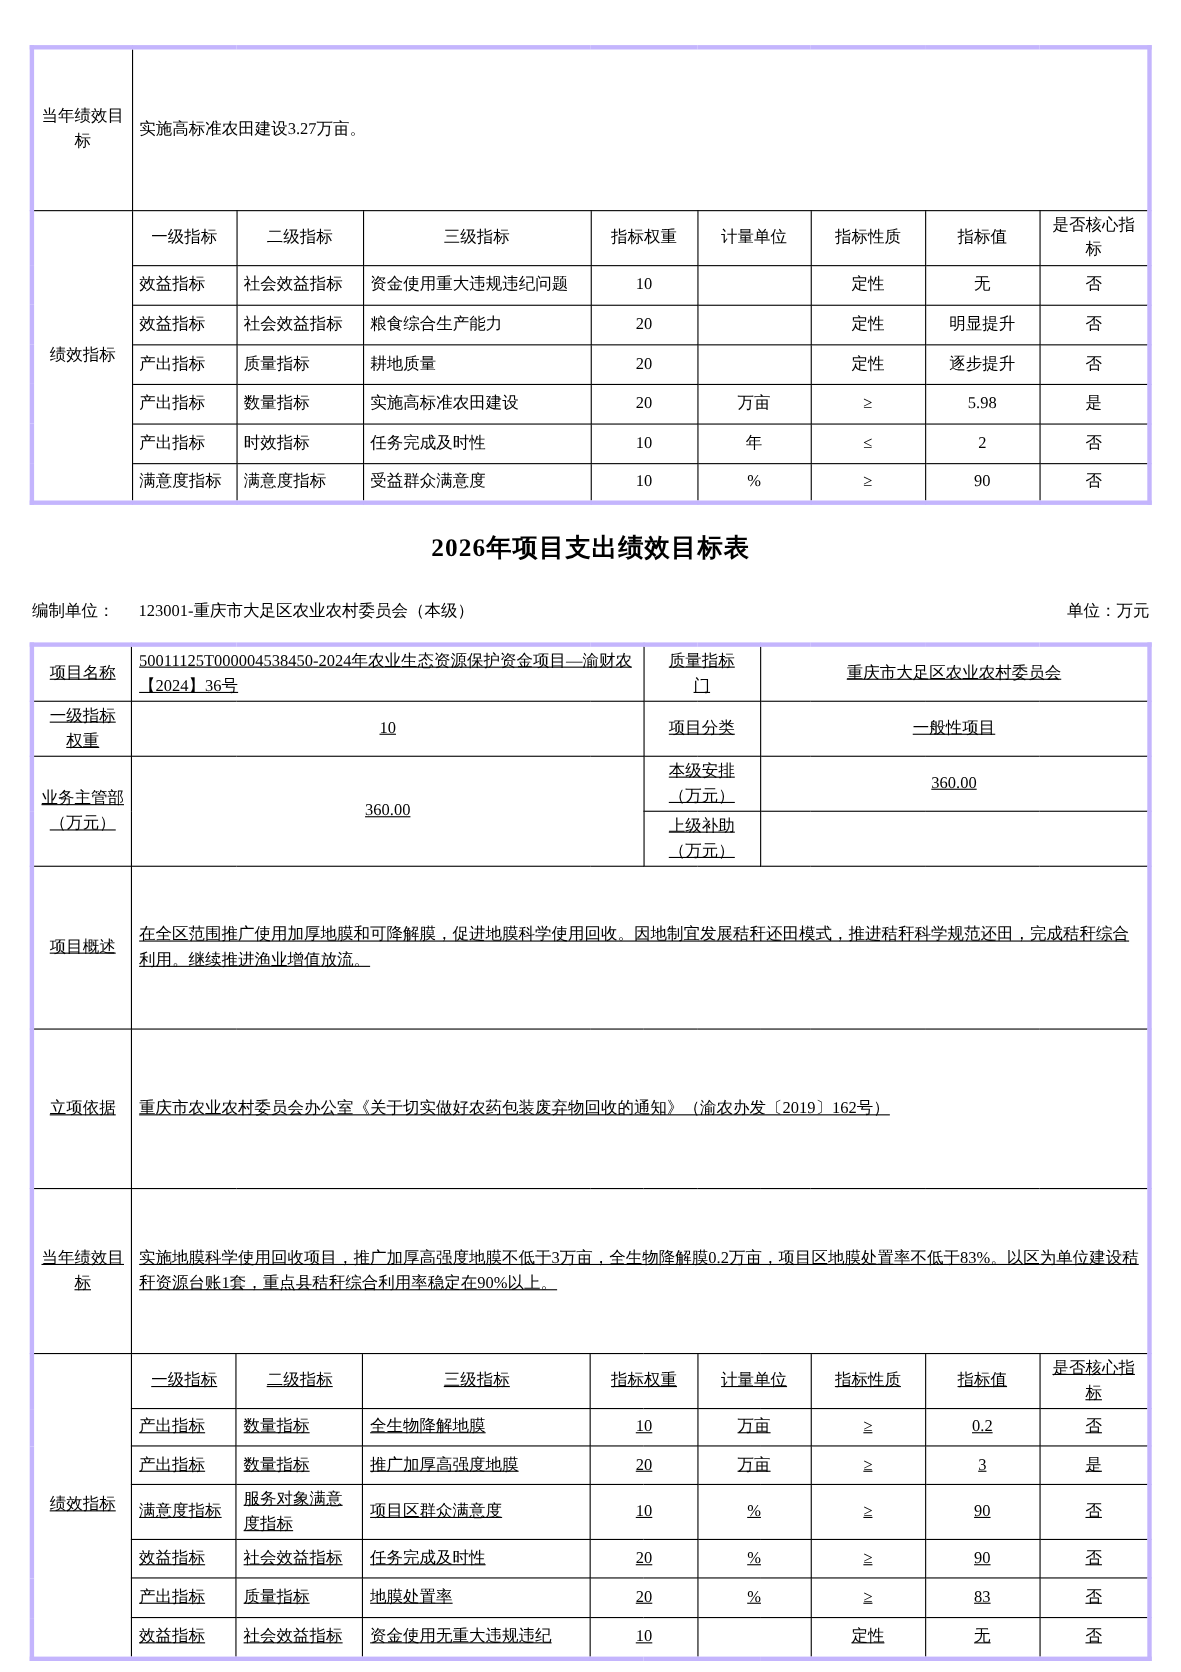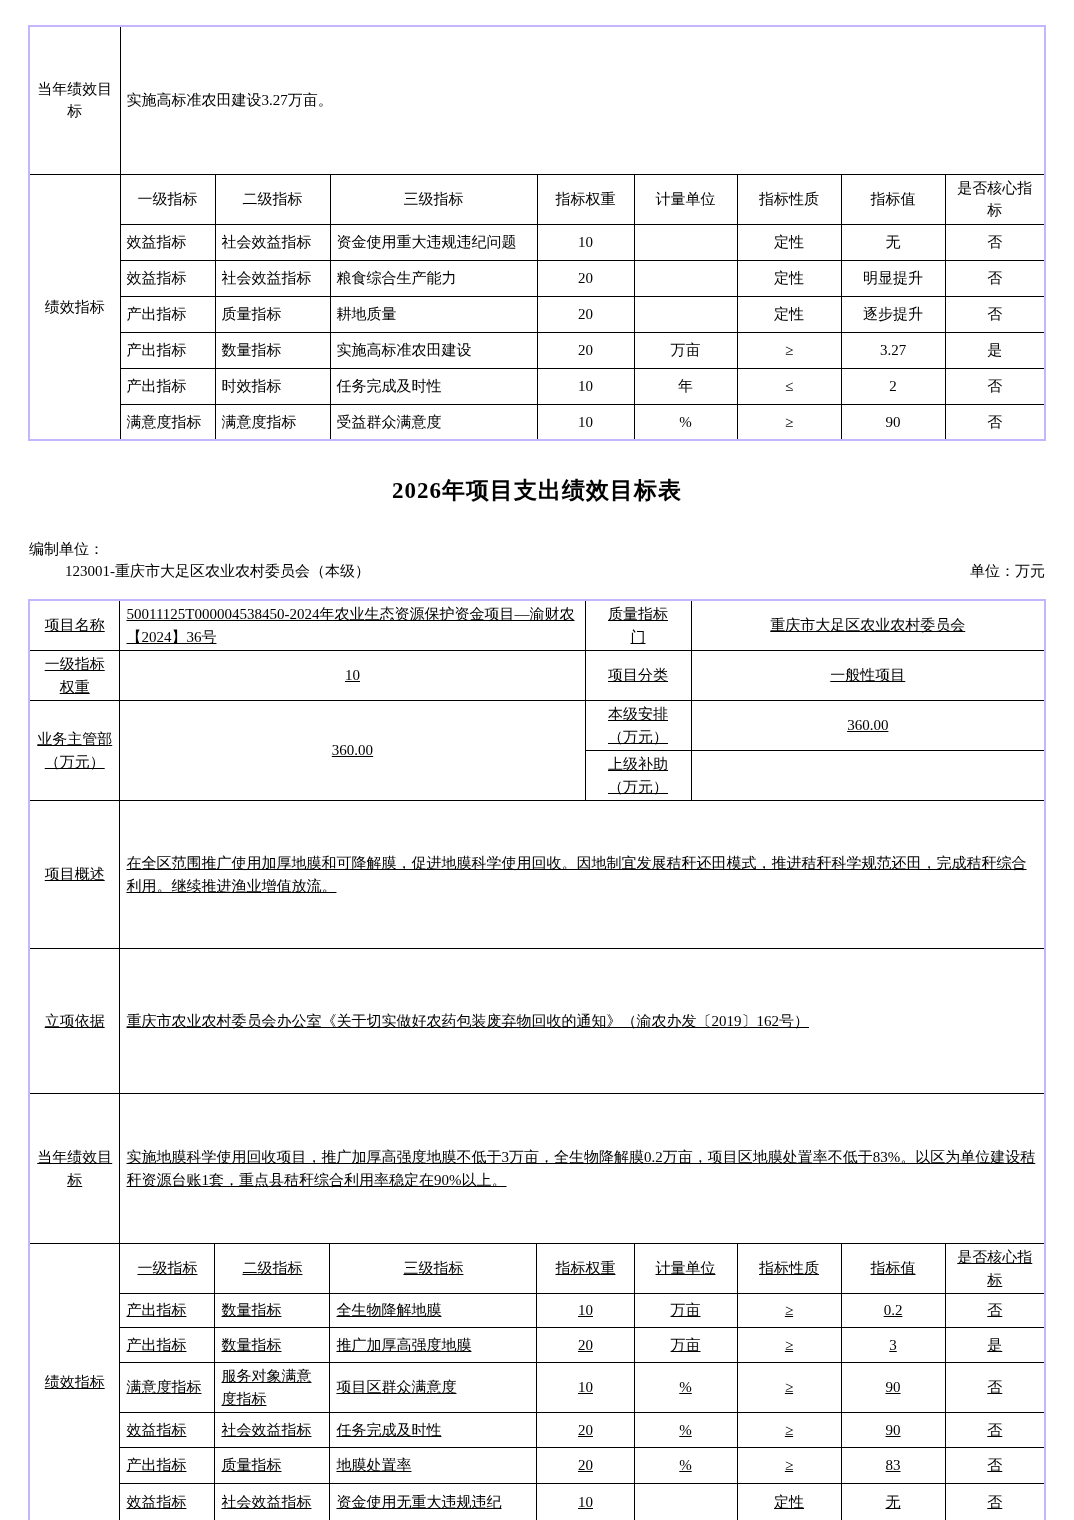--- a/index.html
+++ b/index.html
@@ -4,48 +4,48 @@
 <style>
   html,body { margin:0; padding:0; }
   body {
     width:1074px; height:1520px; background:#ffffff; color:#000;
     font-family:"Liberation Serif","DejaVu Serif",serif;
     overflow:hidden;
   }
   .sheet { padding-top:25px; }
   table {
     border-collapse:collapse; table-layout:fixed;
-    width:1016px; margin:0 auto;
-    border:2px solid #c4b5fd;
+    width:1016px; margin:16px auto;
+    border:4px solid #c4b5fd;
   }
   td, th {
     border:1px solid #000;
     font-size:15px; font-weight:normal;
     line-height:1.5;
     padding:2px 6px;
     white-space:pre-line;
     overflow:hidden;
     vertical-align:middle;
     word-break:break-all;
   }
   th { text-align:center; }
   .c { text-align:center; }
   .l { text-align:left; }
   .doc-title {
     text-align:center; font-size:23px; font-weight:bold;
-    margin:33px auto 0; width:1016px; letter-spacing:1px;
+    margin:22px auto 0; width:1016px; letter-spacing:1px;
     line-height:34px;
   }
   .meta {
     width:1016px; margin:30px auto 0;
     display:flex; justify-content:space-between; align-items:flex-end;
     font-size:15px; line-height:22px;
   }
-  .meta-left { display:flex;flex-direction:column; }
-  .meta-left .val { margin-left:36px; }
+  .meta-left { display:flex; }
+  .meta-left .val { margin-left:22px; }
   .t2 { margin-top:17px;text-decoration:underline; }
 </style>
 </head>
 <body>
 
 <div class="sheet">
 
   <table class="t1">
     <colgroup>
       <col style="width:91px">
@@ -106,21 +106,21 @@
       <td class="c">逐步提升</td>
       <td class="c">否</td>
     </tr>
     <tr style="height:36px">
       <td class="l">产出指标</td>
       <td class="l">数量指标</td>
       <td class="l">实施高标准农田建设</td>
       <td class="c">20</td>
       <td class="c">万亩</td>
       <td class="c">≥</td>
-      <td class="c">3.27</td>
+      <td class="c">5.98</td>
       <td class="c">是</td>
     </tr>
     <tr style="height:36px">
       <td class="l">产出指标</td>
       <td class="l">时效指标</td>
       <td class="l">任务完成及时性</td>
       <td class="c">10</td>
       <td class="c">年</td>
       <td class="c">≤</td>
       <td class="c">2</td>

